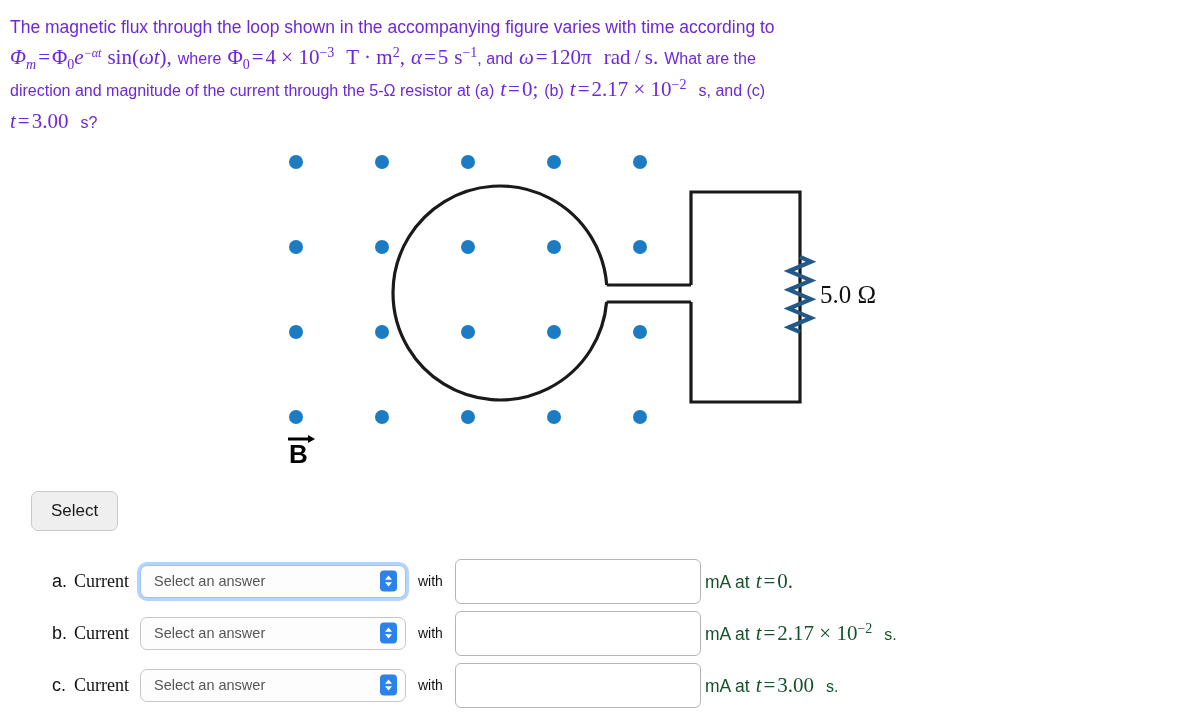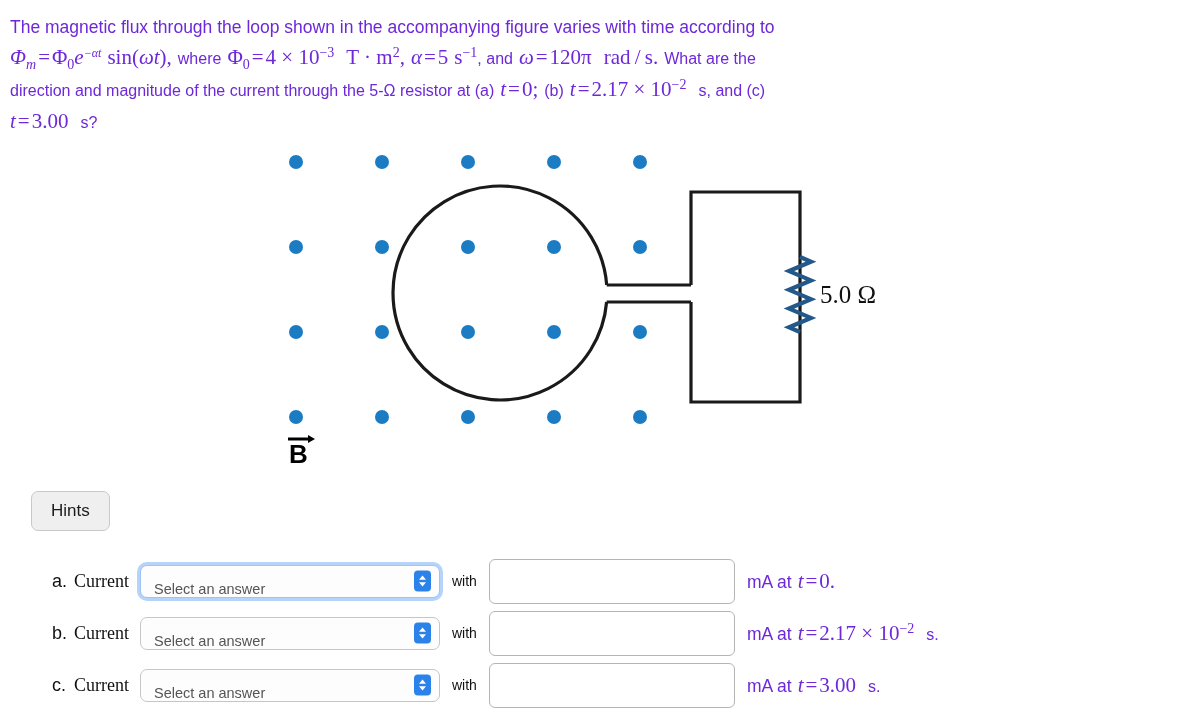--- a/index.html
+++ b/index.html
@@ -112,28 +112,28 @@
     color: #111;
   }
   .ans-word {
     font-size: 18px;
     font-family: Liberation Serif, serif;
     margin-right: 11px;
     color: #111;
   }
   .select-wrap {
     position: relative;
-    width: 300px;
+    width: 266px;
     height: 33px;
     box-sizing: border-box;
     background: #fdfdfd;
     border: 1px solid #c6c6c6;
     border-radius: 7px;
     display: flex;
-    align-items: flex-end;
+    align-items: center;
     cursor: pointer;
   }
   .select-wrap.focused {
     border: 1px solid #9ec3f5;
     box-shadow: 0 0 0 3px #b6d3fa;
   }
   .select-label {
     font-size: 14.5px;
     color: #555;
     padding-left: 13px;
@@ -165,25 +165,25 @@
     box-sizing: border-box;
     border: 1px solid #b5b5b5;
     border-radius: 6px;
     background: #ffffff;
     outline: none;
     font-size: 15px;
     padding: 0 8px;
     font-family: "Liberation Sans", sans-serif;
   }
   .unit-text {
-    margin-left: 12px;
+    margin-left: 4px;
     font-size: 17.5px;
     font-family: "Liberation Sans", sans-serif;
     white-space: nowrap;
-    color: #6d28d9;
+    color: #14532d;
   }
 </style>
 </head>
 <body>
 
 <div class="problem">
   <span class="ln">The magnetic flux through the loop shown in the accompanying figure varies with time according to</span>
 
   <span class="ln">
     <span class="mi">Φ</span><span class="sub">m</span><span class="op">=</span><span class="m">Φ</span><span class="sub-n">0</span><span class="mi">e</span><span class="sup-i">−αt</span><span class="sp"></span><span class="m">sin(</span><span class="mi">ωt</span><span class="m">),</span><span class="sp"></span><span class="sans">where</span><span class="sp"></span><span class="m">Φ</span><span class="sub-n">0</span><span class="op">=</span><span class="m">4 × 10</span><span class="sup">−3</span><span class="sp"></span><span class="sp"></span><span class="m">T · m</span><span class="sup">2</span><span class="m">,</span><span class="sp"></span><span class="mi">α</span><span class="op">=</span><span class="m">5</span><span class="sp"></span><span class="m">s</span><span class="sup">−1</span><span class="sans">, and</span><span class="sp"></span><span class="mi">ω</span><span class="op">=</span><span class="m">120π</span><span class="sp"></span><span class="sp"></span><span class="m">rad / s.</span><span class="sp"></span><span class="sans">What are the</span>
@@ -235,21 +235,21 @@
 
   <g>
     <text id="b-label" x="34" y="318" font-family="Liberation Sans, sans-serif" font-weight="bold" font-size="26" fill="#000">B</text>
     <g>
       <line x1="33" y1="294" x2="53" y2="294" stroke="#000" stroke-width="3"></line>
       <polygon points="53,290 60,294 53,298" fill="#000"></polygon>
     </g>
   </g>
 </svg>
 
-<button id="hints-button">Hints</button>
+<button id="hints-button">Select</button>
 
 <div id="answers">
     <div class="ans-row">
       <span class="ans-letter">a.</span>
       <span class="ans-word">Current</span>
       <div class="select-wrap focused">
         <span class="select-label">Select an answer</span>
         <span class="select-arrow">
           <svg width="11" height="15" viewBox="0 0 11 15">
             <polygon points="5.5,2 9,6.2 2,6.2" fill="#fff"></polygon>

